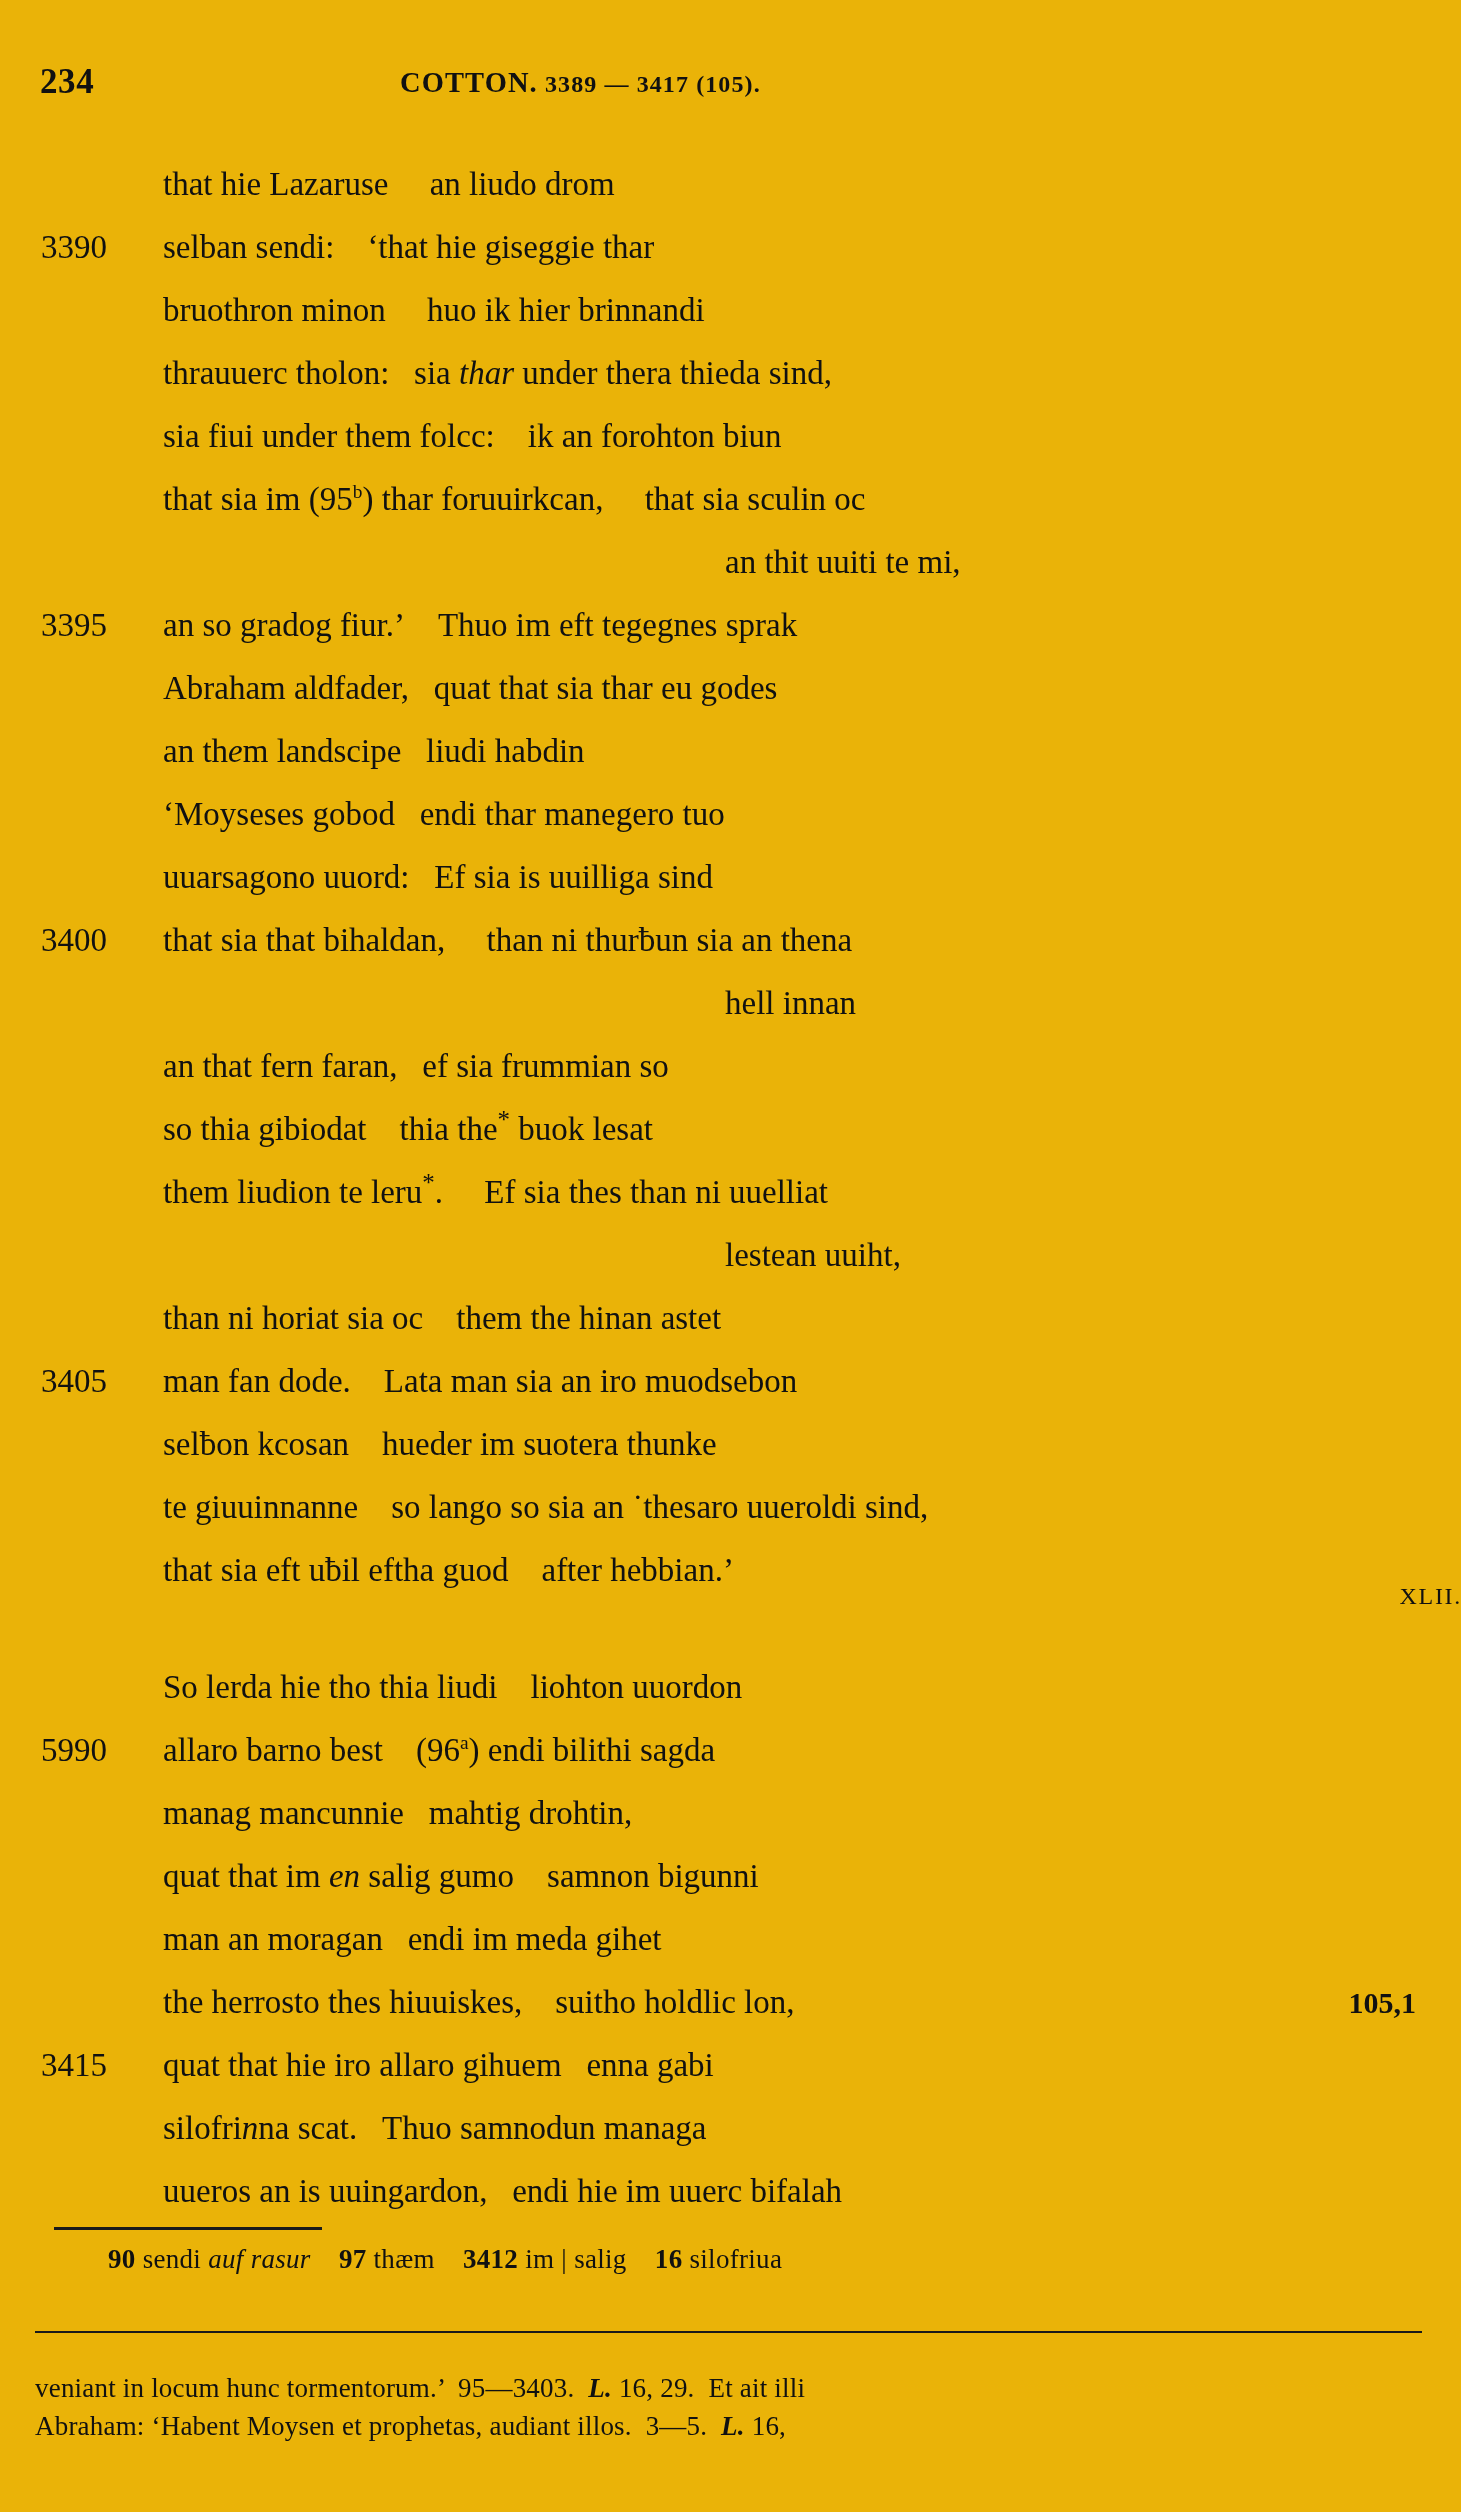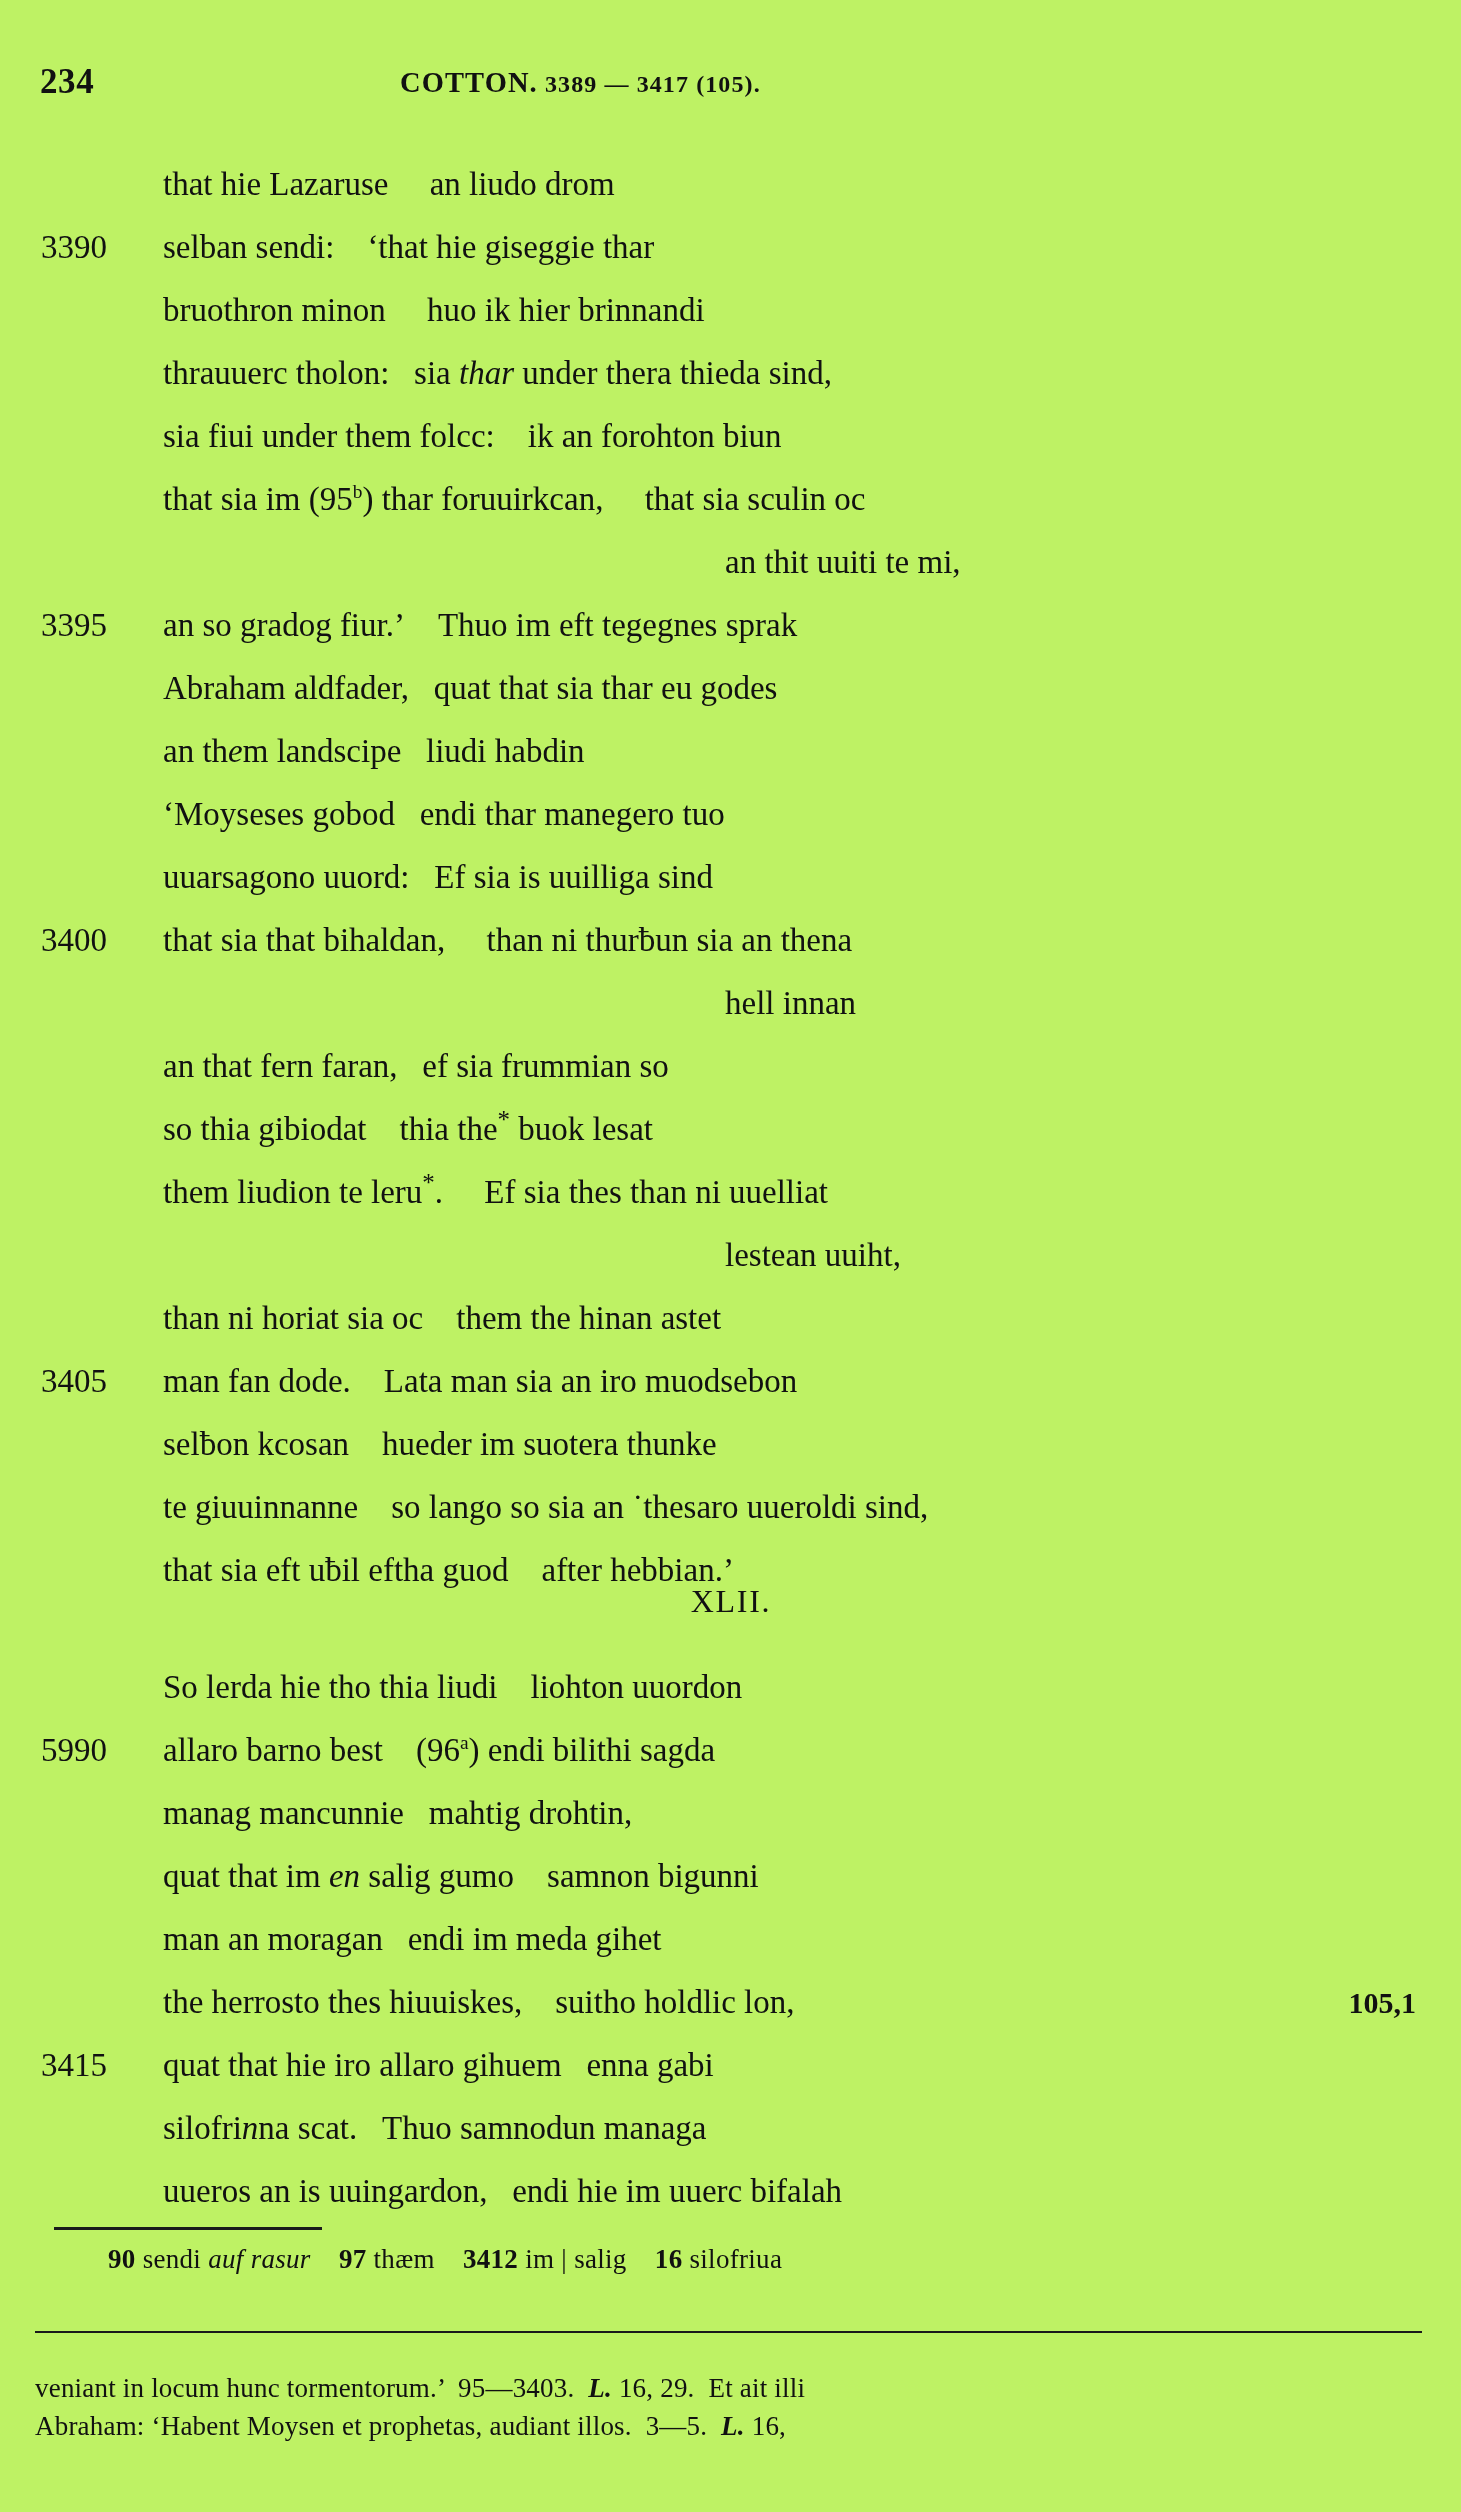--- a/index.html
+++ b/index.html
@@ -12,21 +12,21 @@
     width: 1462px;
     height: 2512px;
     position: relative;
     font-family: "Liberation Serif", "DejaVu Serif", serif;
     color: #111111;
     overflow: hidden;
   }
   .page {
     position: absolute;
     inset: 0;
-    background: #bef264;
+    background: #eab308;
   }
 
   
   .running-head {
     position: absolute;
     top: 62px;
     left: 0;
     width: 1462px;
     height: 40px;
   }
@@ -100,22 +100,22 @@
     vertical-align: super;
     line-height: 0;
   }
 
   
   .chapter-heading {
     position: absolute;
     left: 0;
     top: 1583px;
     width: 1462px;
-    text-align: center;
-    font-size: 32px;
+    text-align: right;
+    font-size: 24px;
     letter-spacing: 1.7px;
   }
 
   
   .rule {
     position: absolute;
     height: 2.9px;
     background: #1a1a1a;
   }
   .rule-1 {

